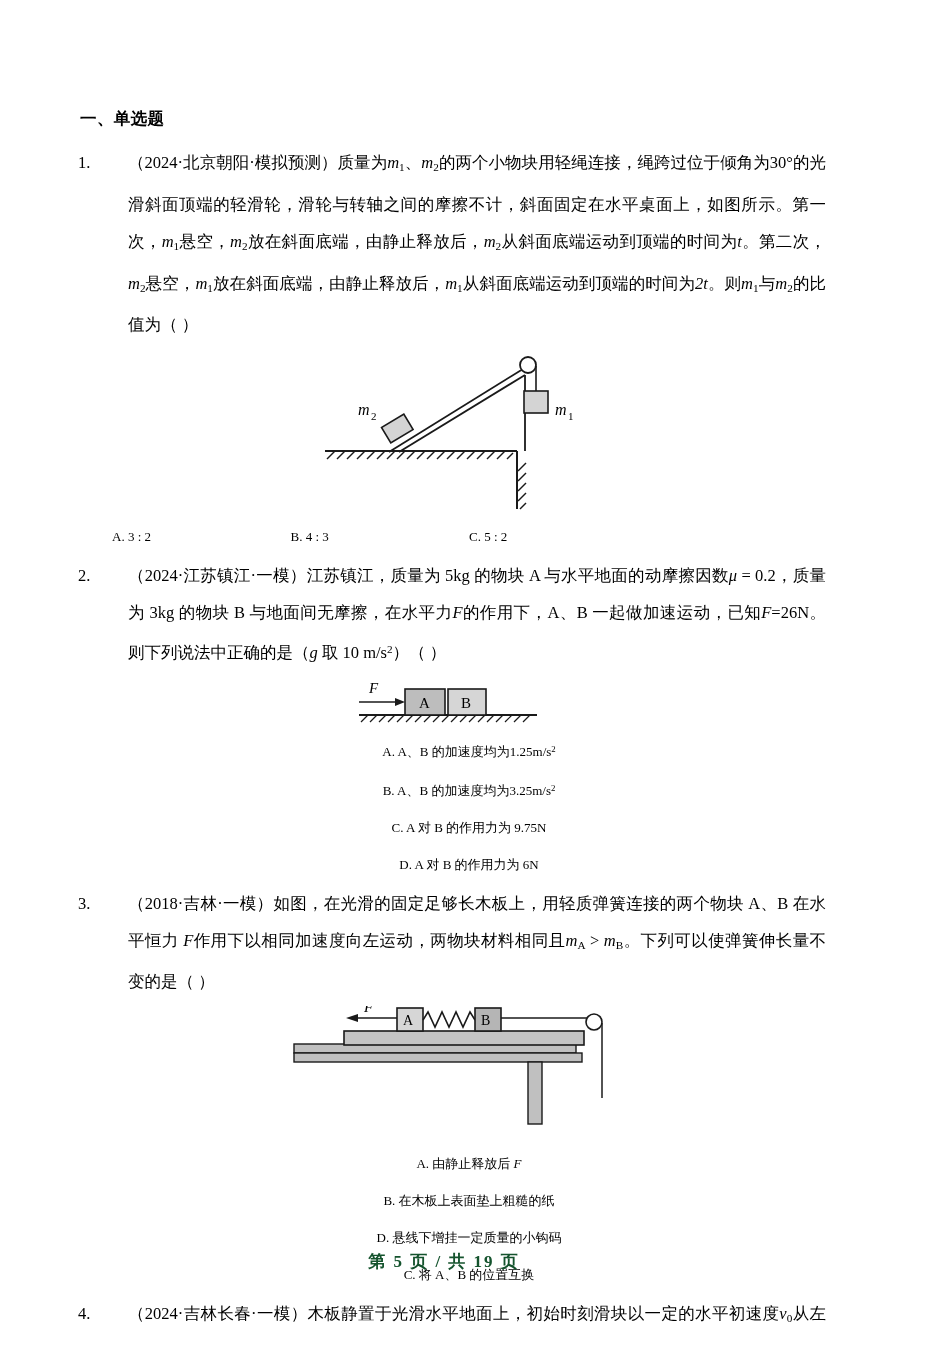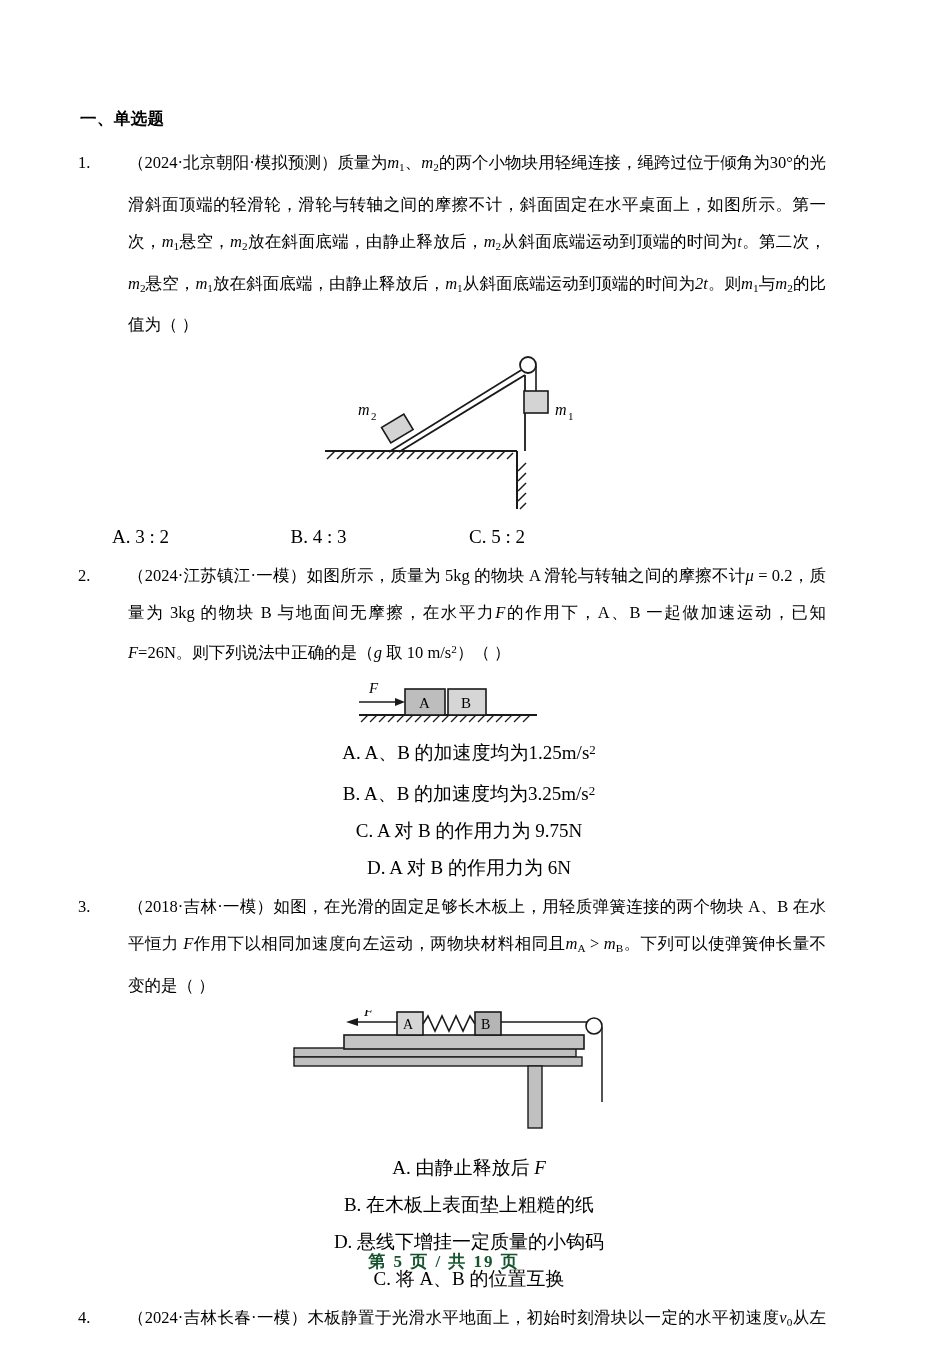--- a/index.html
+++ b/index.html
@@ -39,21 +39,21 @@
     float: left;
     width: 34px;
     font-size: 16.5px;
     line-height: 37px;
   }
   .q-text {
     margin-left: 50px;
   }
   .opts {
     margin-left: 34px;
-    font-size: 19px;
+    font-size: 13px;
     line-height: 37px;
   }
   .opts-row {
     display: flex;
   }
   .opts-row .opt {
     width: 25%;
   }
   .opt-line {
     line-height: 37px;
@@ -179,21 +179,21 @@
           <span>5 : 2</span>
         </div>
       </div>
     </div>
   </div>
 
   <div class="q">
     <div class="q-body">
       <span class="q-num">2.</span>
       <div class="q-text">
-        <span>（2024·江苏镇江·一模）</span><span>如图所示，质量为 5kg 的物块 A 滑轮与转轴之间的摩擦不计</span><span class="vn">μ</span><span> = 0.2</span><span>，质量为 3kg 的物块 B 与地面间无摩擦，在水平力</span><span class="vn">F</span><span>的作用下，A、B 一起做加速运动，已知</span><span class="vn">F</span><span>=26N</span><span>。则下列说法中正确的是（</span><span class="vn">g</span><span class="nowrap"> 取 10 m/s</span><sup>2</sup><span>）（        ）</span>
+        <span>（2024·江苏镇江·一模）</span><span>江苏镇江，质量为 5kg 的物块 A 与水平地面的动摩擦因数</span><span class="vn">μ</span><span> = 0.2</span><span>，质量为 3kg 的物块 B 与地面间无摩擦，在水平力</span><span class="vn">F</span><span>的作用下，A、B 一起做加速运动，已知</span><span class="vn">F</span><span>=26N</span><span>。则下列说法中正确的是（</span><span class="vn">g</span><span class="nowrap"> 取 10 m/s</span><sup>2</sup><span>）（        ）</span>
       </div>
     </div>
 
     <div class="fig">
       <svg width="210" height="50" viewBox="0 0 210 50">
 
         <line x1="12" y1="38" x2="190" y2="38" stroke="#1a1a1a" stroke-width="1.8"></line>
         <g stroke="#1a1a1a" stroke-width="1.2">
           <line x1="14" y1="45" x2="21" y2="38"></line>
             <line x1="23" y1="45" x2="30" y2="38"></line>

